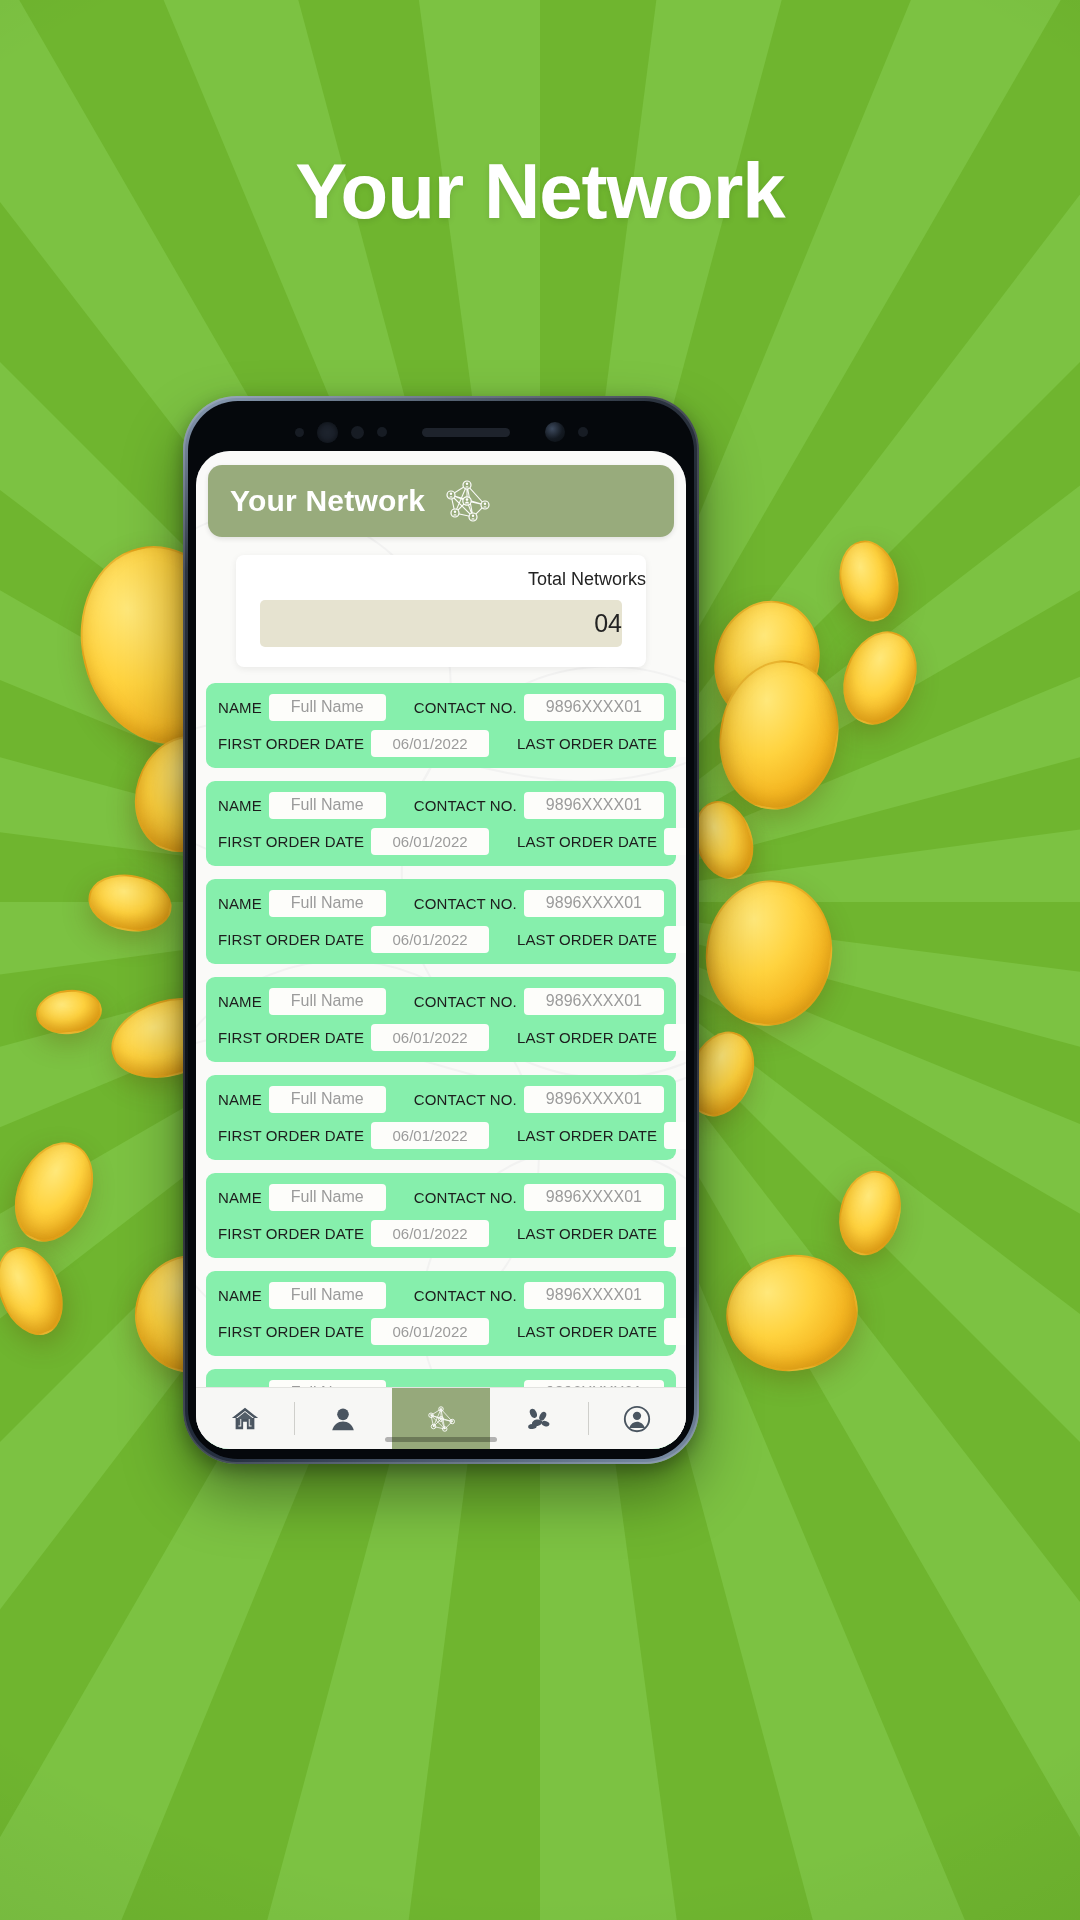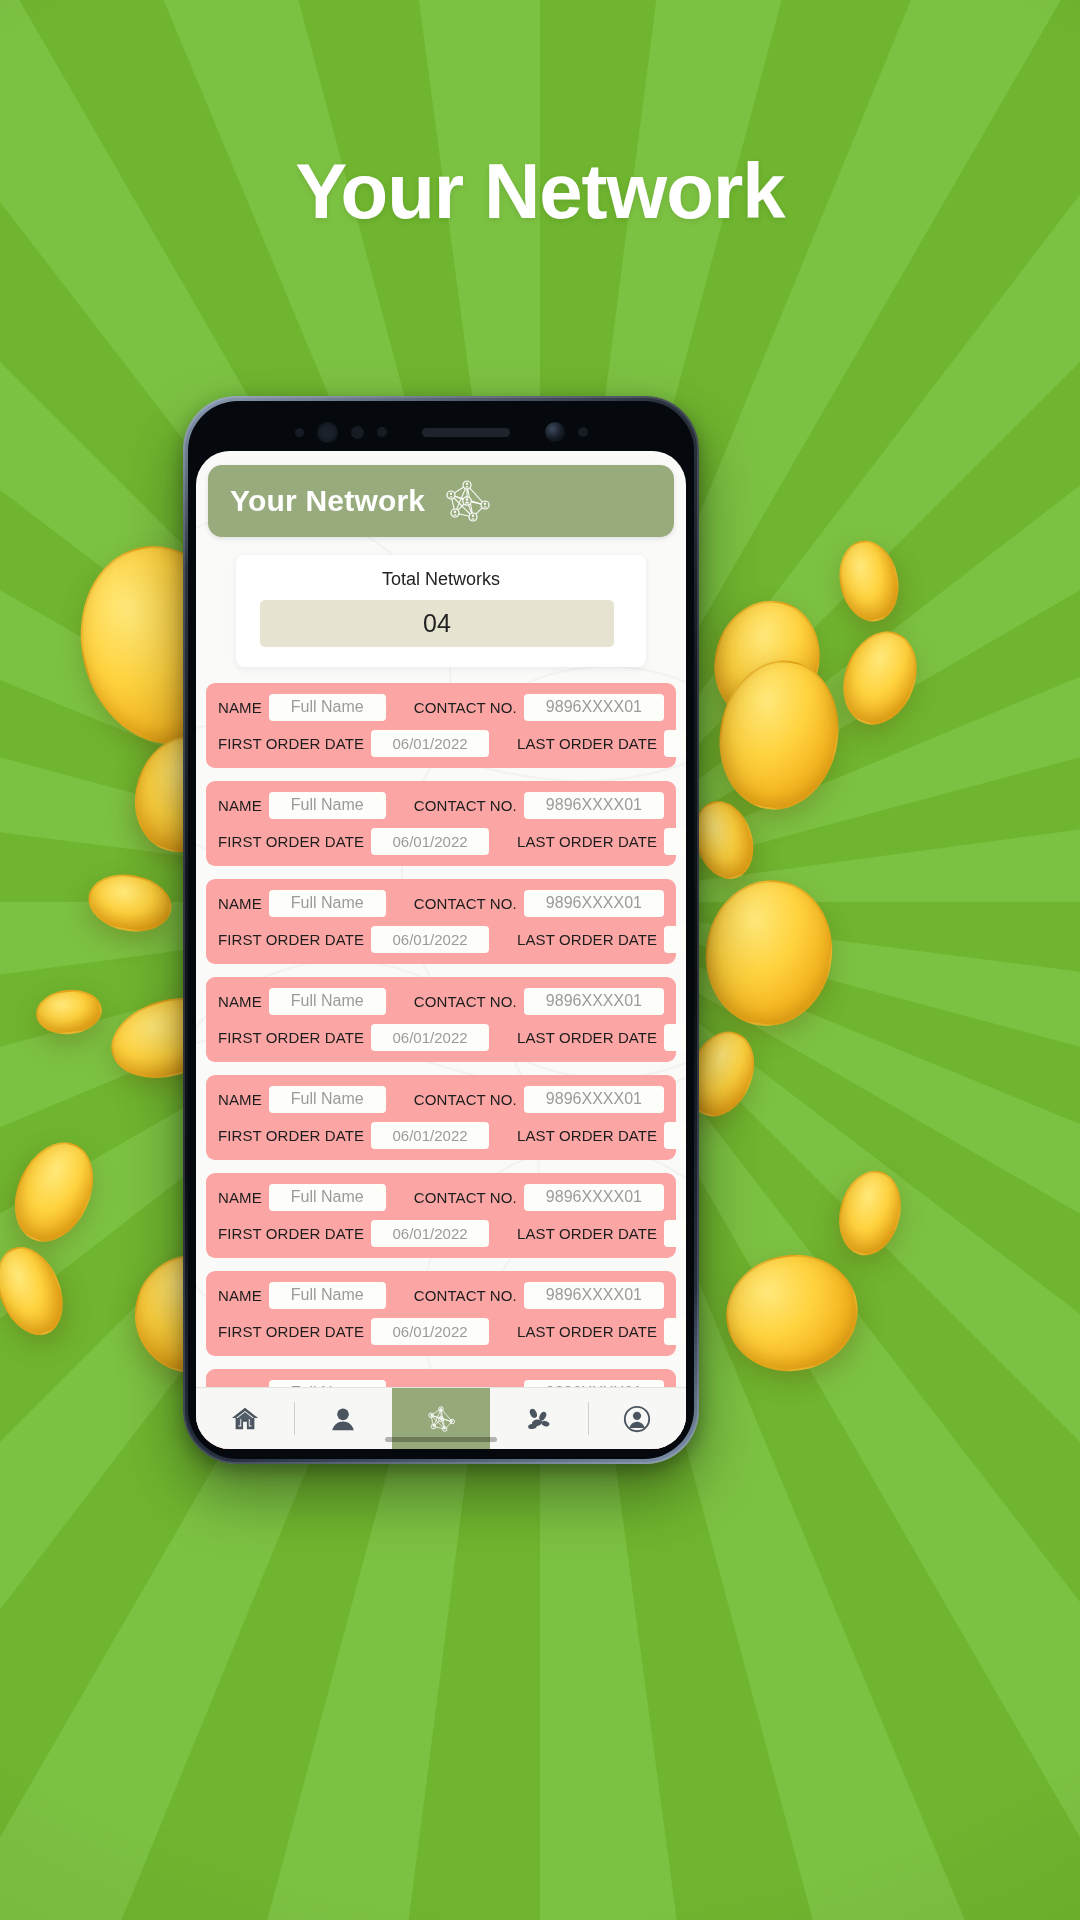--- a/index.html
+++ b/index.html
@@ -146,42 +146,42 @@
   }
   #header-net-icon { margin-left: 4px; display:flex; align-items:center; }
 
   
   #total-card {
     position: relative;
     margin: 18px 40px 0 40px;
     background: #ffffff;
     border-radius: 8px;
     padding: 14px 0 20px 0;
-    text-align: center;
+    text-align: right;
     box-shadow: 0 2px 7px rgba(0,0,0,.07);
     z-index: 2;
   }
   #total-label { font-size: 18px; color:#232323; }
   #total-value-box {
-    margin: 10px 32px 0 24px;
+    margin: 10px 24px 0 24px;
     background: #e6e3d0;
     border-radius: 5px;
     padding: 9px 0;
     font-size: 25px;
     color: #232323;
   }
 
   
   #list {
     position: relative;
     margin: 16px 10px 0 10px;
     z-index: 2;
   }
   .row {
-    background: #fca5a5;
+    background: #86efac;
     border-radius: 9px;
     padding: 10px 12px 11px 12px;
     margin-bottom: 13px;
   }
   .row-line {
     display: flex;
     align-items: center;
     gap: 7px;
     height: 28px;
   }

